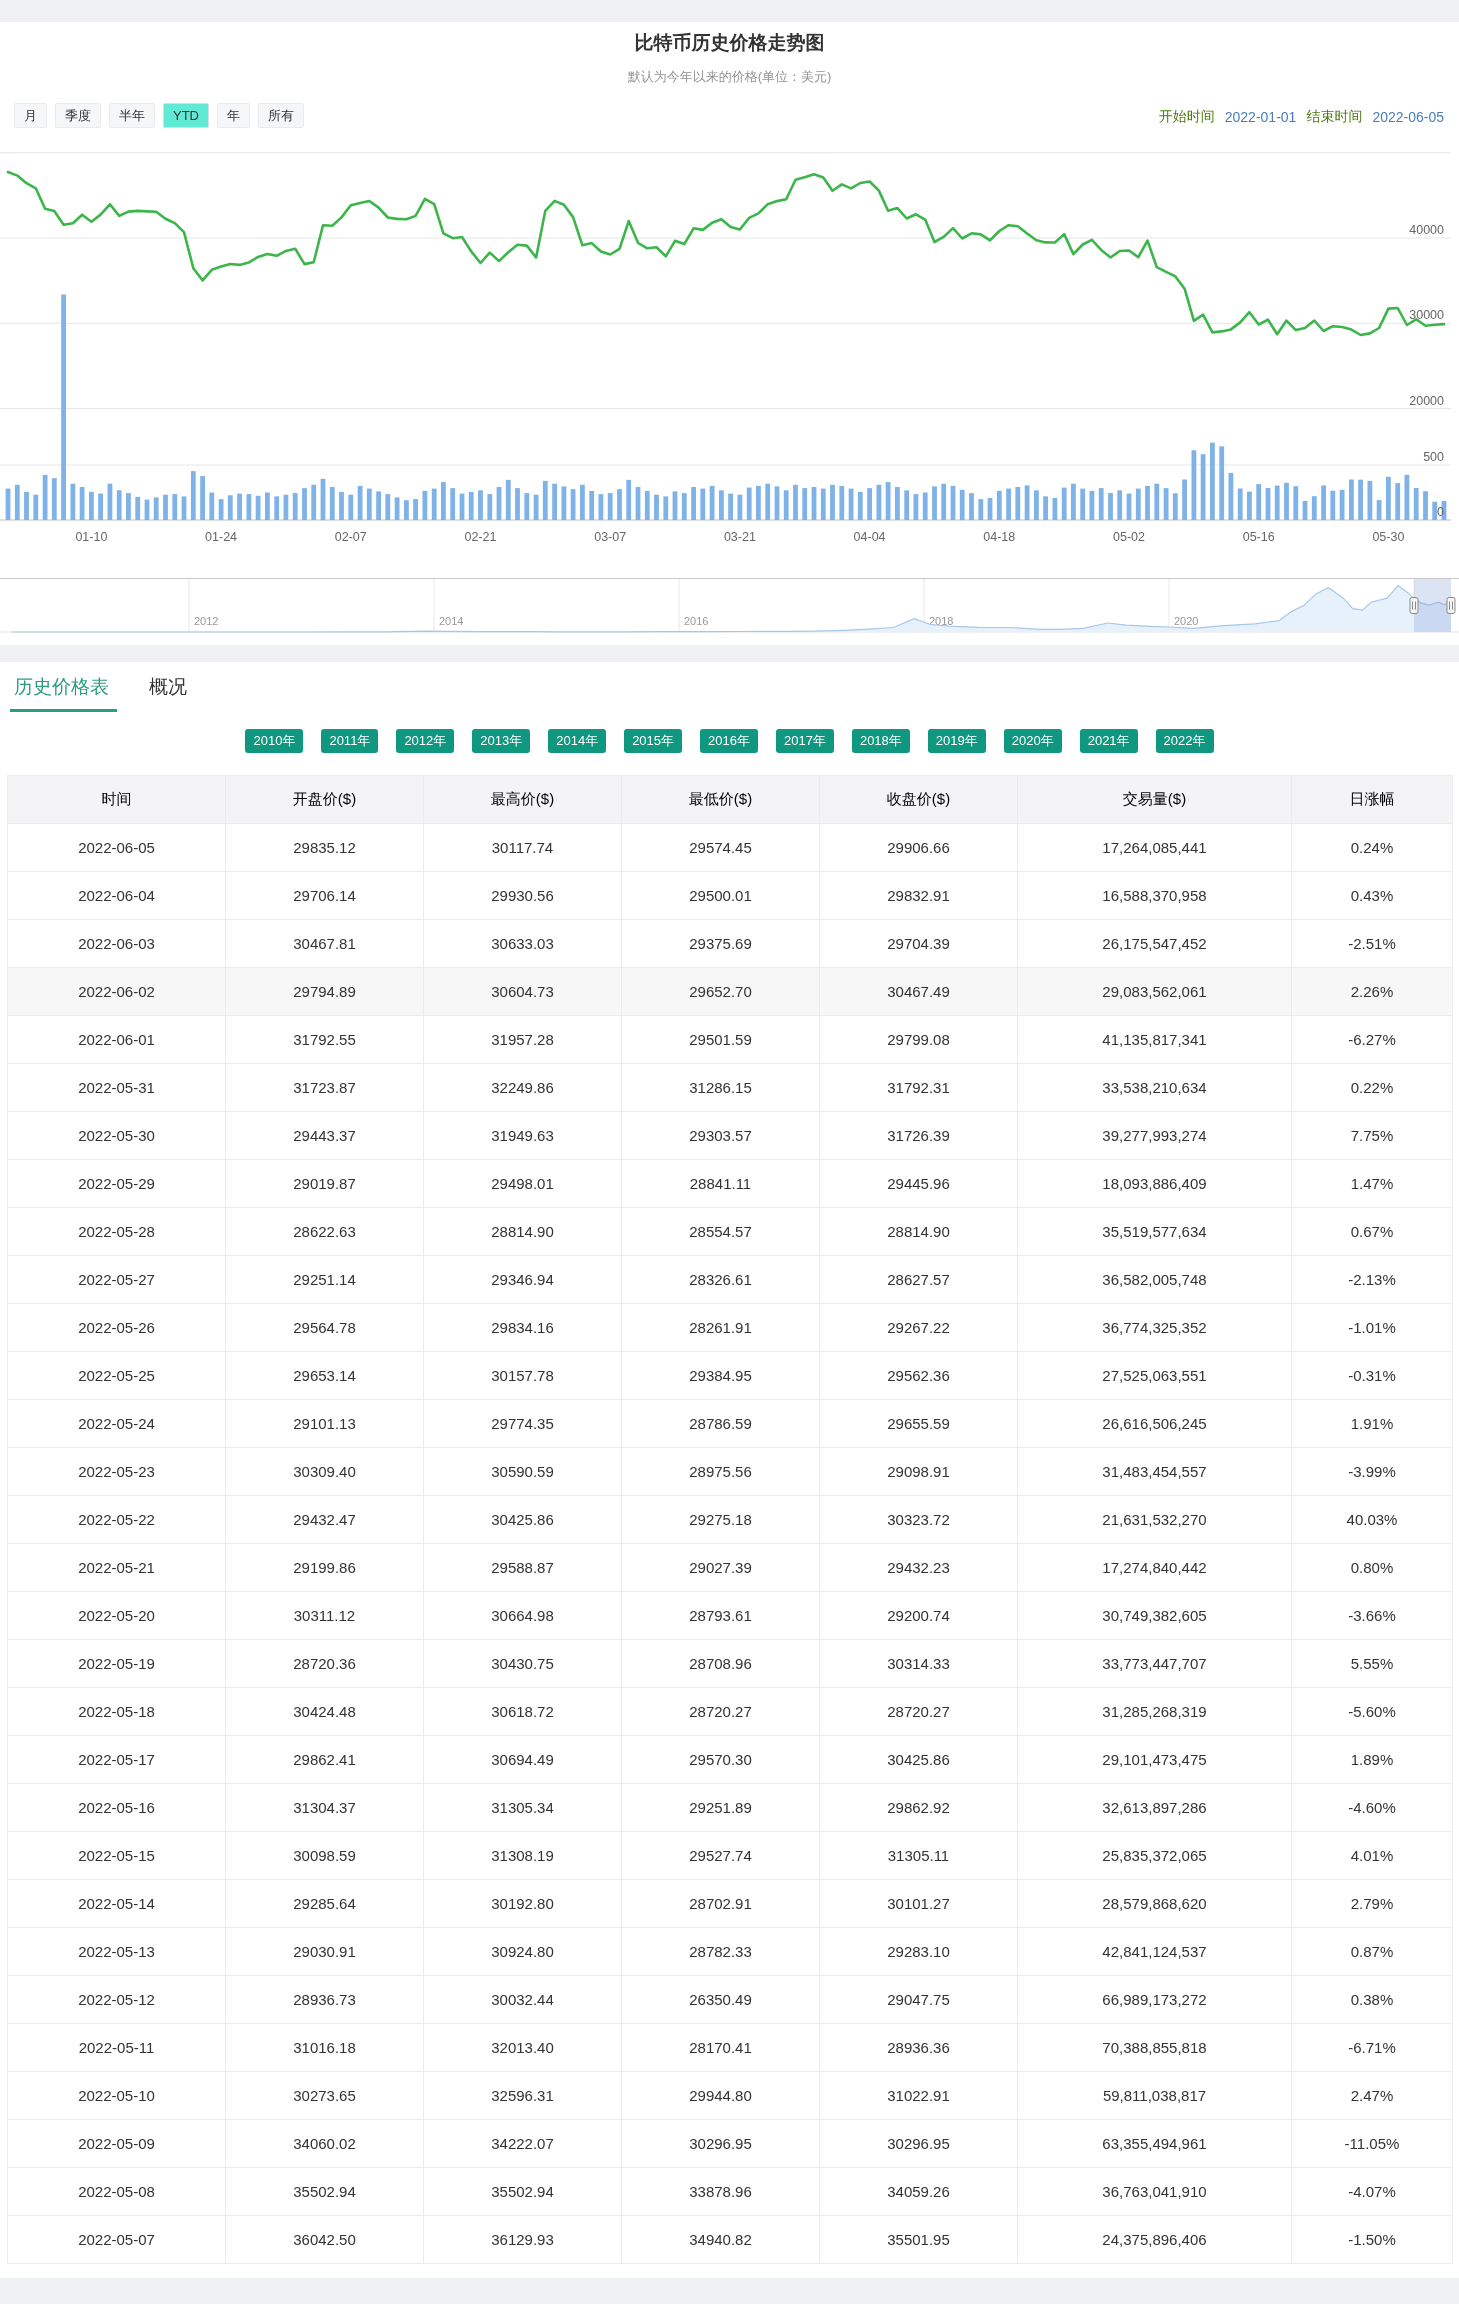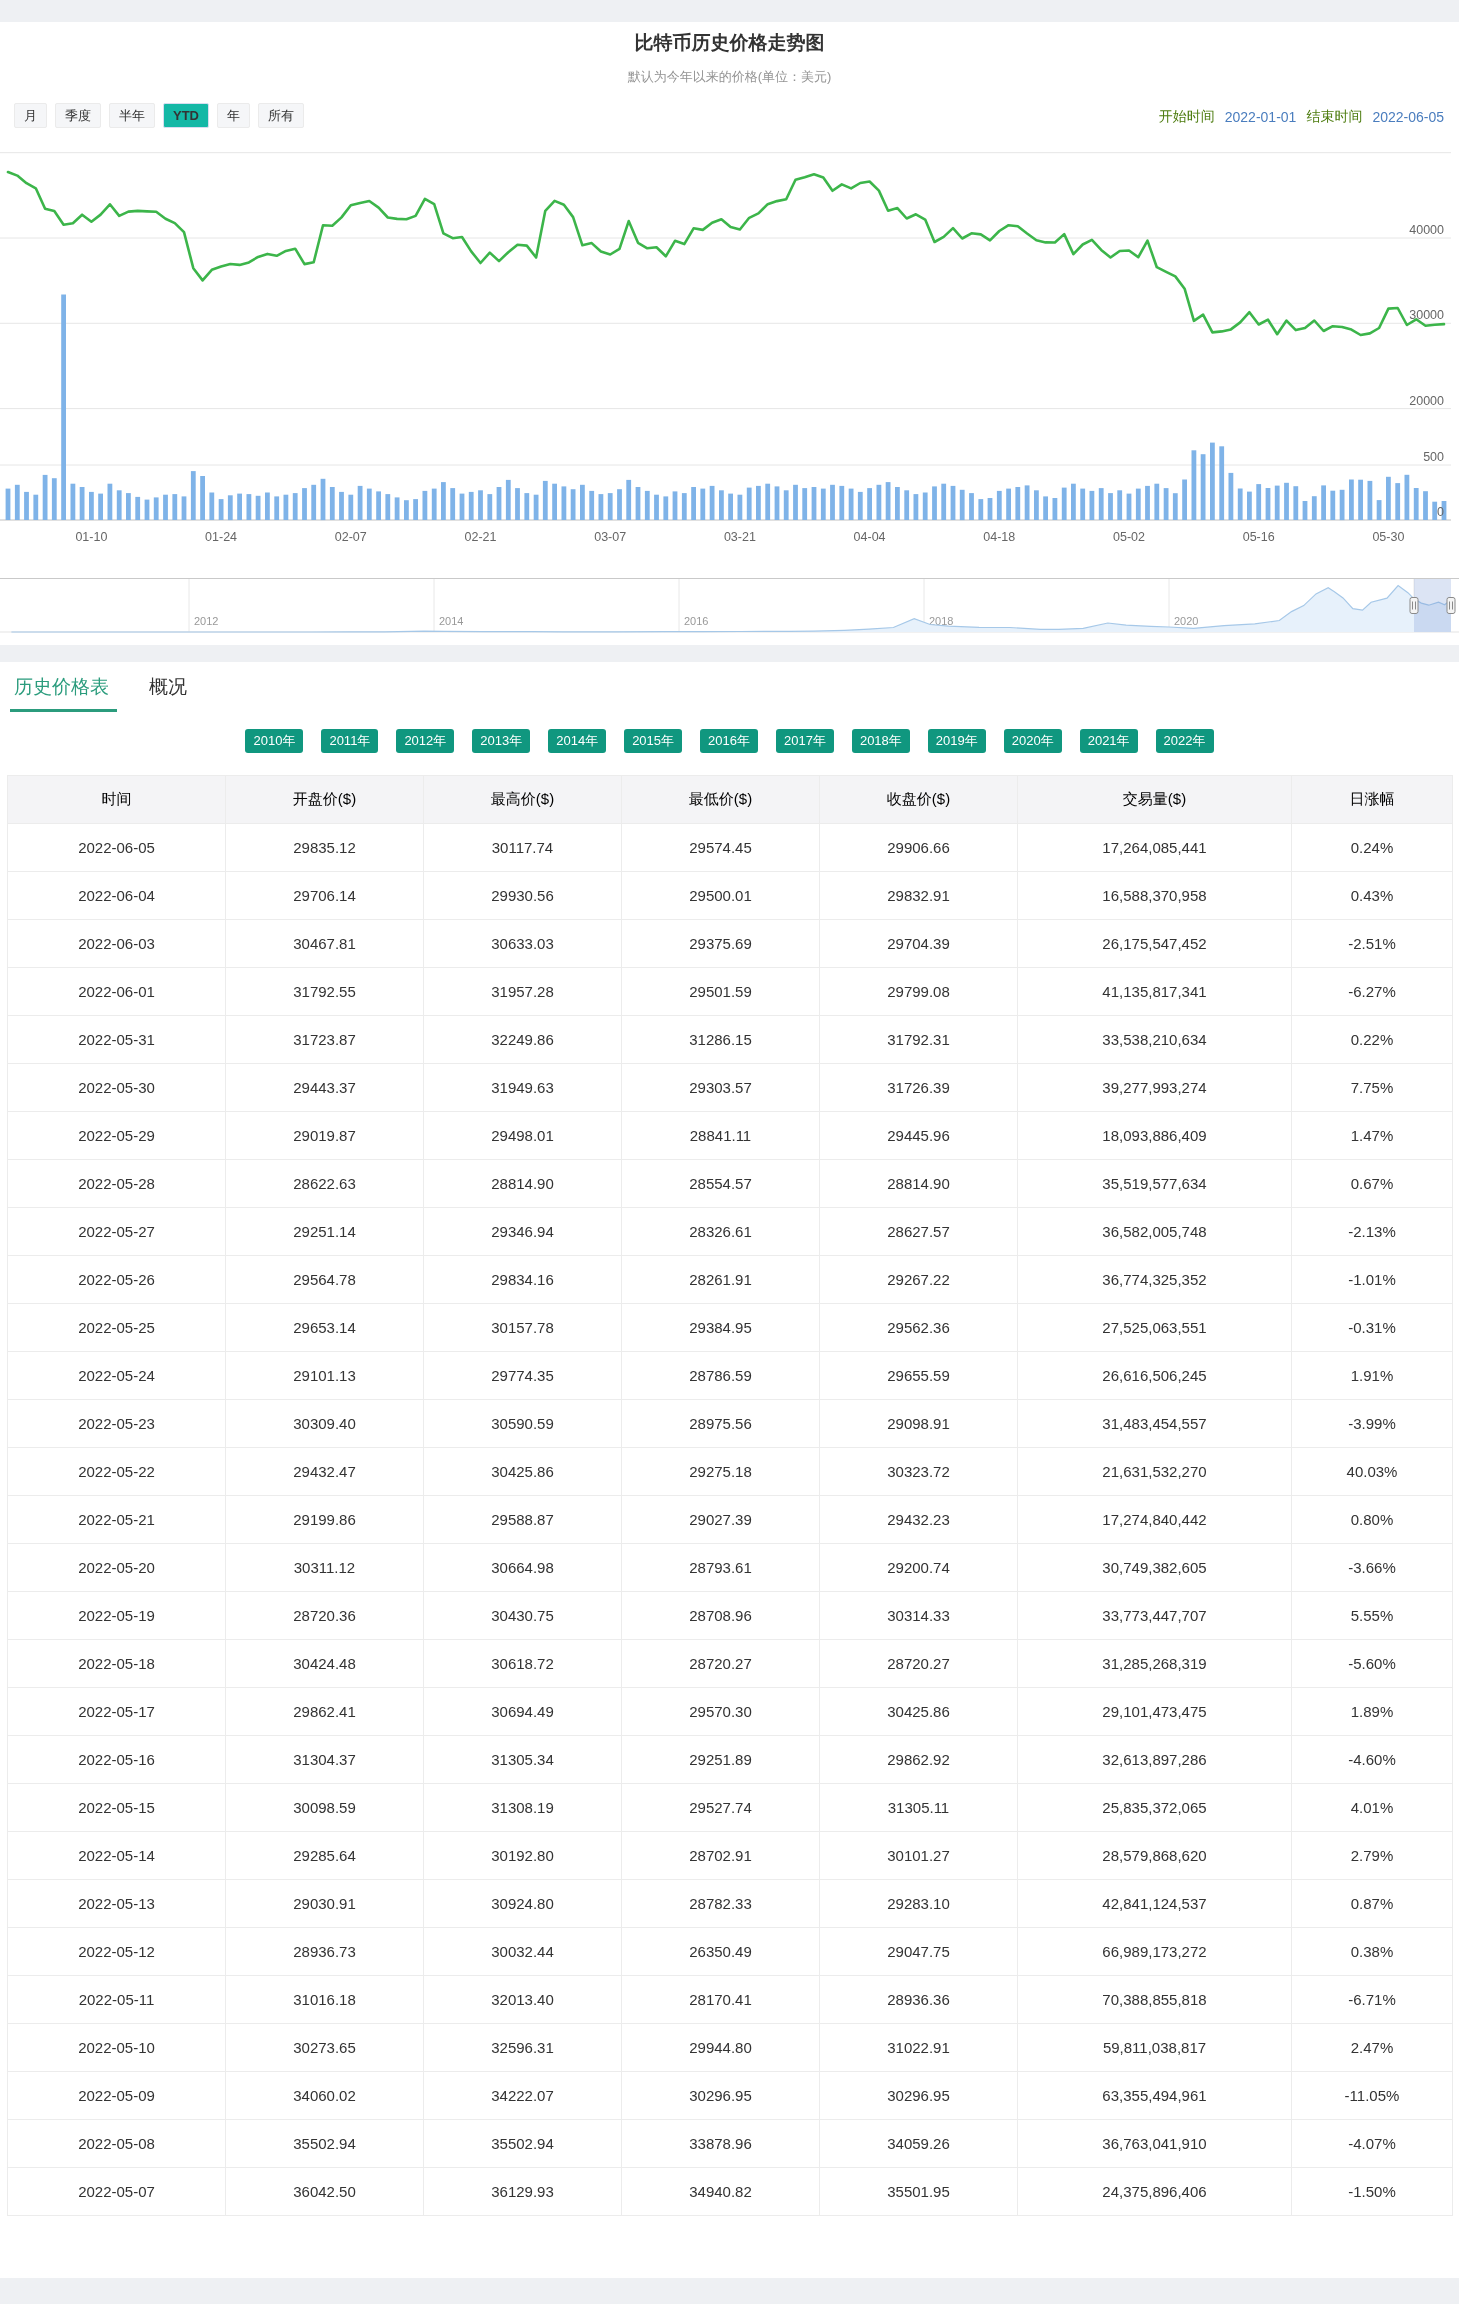--- a/index.html
+++ b/index.html
@@ -13,21 +13,21 @@
   .band.bottom { top:2278px; height:26px; }
 
   .page-title { position:absolute; top:30px; left:0; width:100%; text-align:center;
                 font-size:19px; font-weight:bold; color:#333;font-family:Liberation Mono, monospace; }
   .page-subtitle { position:absolute; top:68px; left:0; width:100%; text-align:center;
                    font-size:13px; color:#949494; }
 
   .toolbar-left { position:absolute; top:103px; left:14px; display:flex; gap:8px; }
   .range-btn { font-size:13px; color:#333; background:#f5f6f8; border:1px solid #ebebeb;
                border-radius:2px; padding:4px 9px; cursor:pointer; line-height:15px; }
-  .range-btn.active { background:#14b8a6; border-color:#d7ddf0; font-weight:bold; }
+  .range-btn.active { background:#5eead4; border-color:#d7ddf0; font-weight:normal; }
 
   .toolbar-right { position:absolute; top:108px; right:15px; display:flex; gap:10px;
                    align-items:center; font-size:14px; }
   .date-label { color:#4d7c0f; }
   .date-value { color:var(--link-blue,#4a7dbe); cursor:pointer; }
 
   #main-chart, #navigator { position:absolute; left:0; display:block; }
   #main-chart { top:140px; }
   #navigator  { top:578px; }
 
@@ -364,20 +364,29 @@
         </tr>
         <tr>
           <td>2022-06-03</td>
           <td>30467.81</td>
           <td>30633.03</td>
           <td>29375.69</td>
           <td>29704.39</td>
           <td>26,175,547,452</td>
           <td>-2.51%</td>
         </tr>
+        <tr class="hover">
+          <td>2022-06-02</td>
+          <td>29794.89</td>
+          <td>30604.73</td>
+          <td>29652.70</td>
+          <td>30467.49</td>
+          <td>29,083,562,061</td>
+          <td>2.26%</td>
+        </tr>
         <tr>
           <td>2022-06-01</td>
           <td>31792.55</td>
           <td>31957.28</td>
           <td>29501.59</td>
           <td>29799.08</td>
           <td>41,135,817,341</td>
           <td>-6.27%</td>
         </tr>
         <tr>

